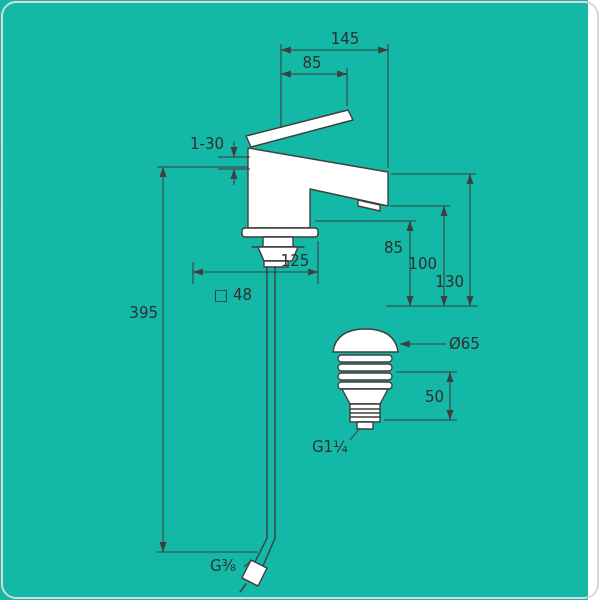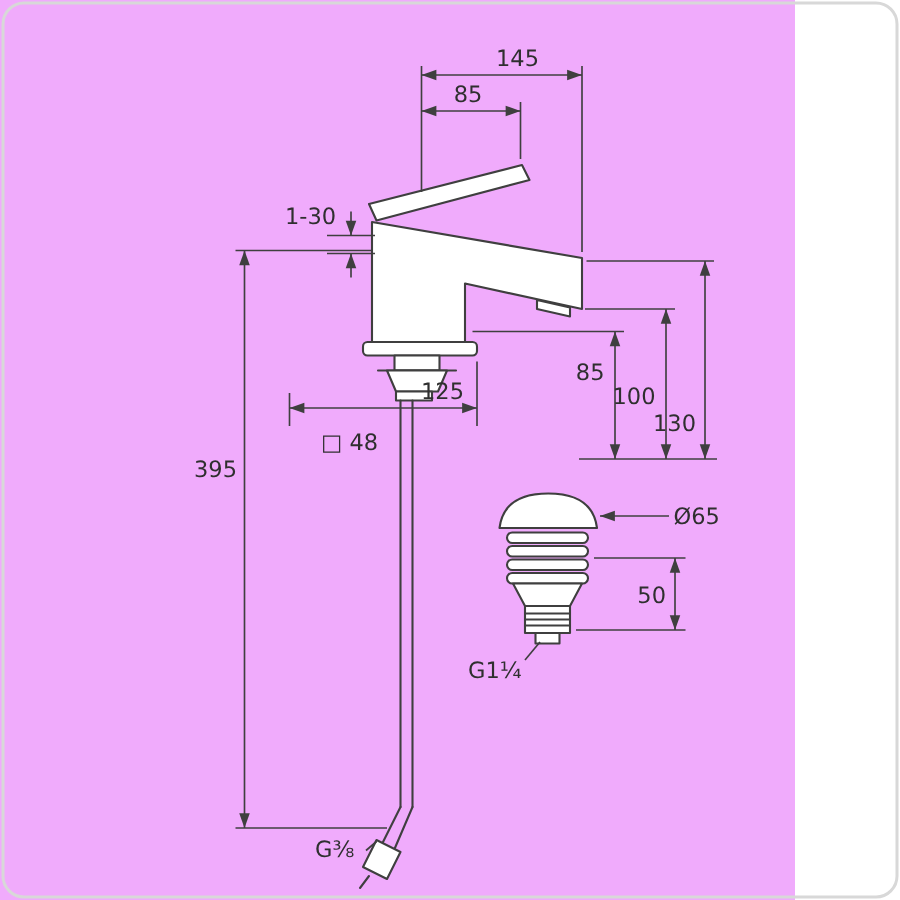--- a/index.html
+++ b/index.html
@@ -1,16 +1,16 @@
 <!DOCTYPE html>
 <html><head>
 <meta charset="utf-8">
 <style>
   html,body{margin:0;padding:0;background:#ffffff;}
-  .stage{position:relative;width:530px;height:600px;background:#f0abfc;}
+  .stage{position:relative;width:588px;height:600px;background:#14b8a6;}
   svg{display:block;}
   .draw{stroke:#3f3f3f;stroke-width:1.4;fill:none;stroke-linejoin:round;stroke-linecap:round;}
   .fillw{fill:#ffffff;}
   .dim{stroke:#3f3f3f;stroke-width:1.1;fill:none;}
   .lbl{font-family:"DejaVu Sans",sans-serif;font-size:15px;fill:#2f2f2f;}
 </style>
 </head>
 <body>
 
 <div class="stage">

